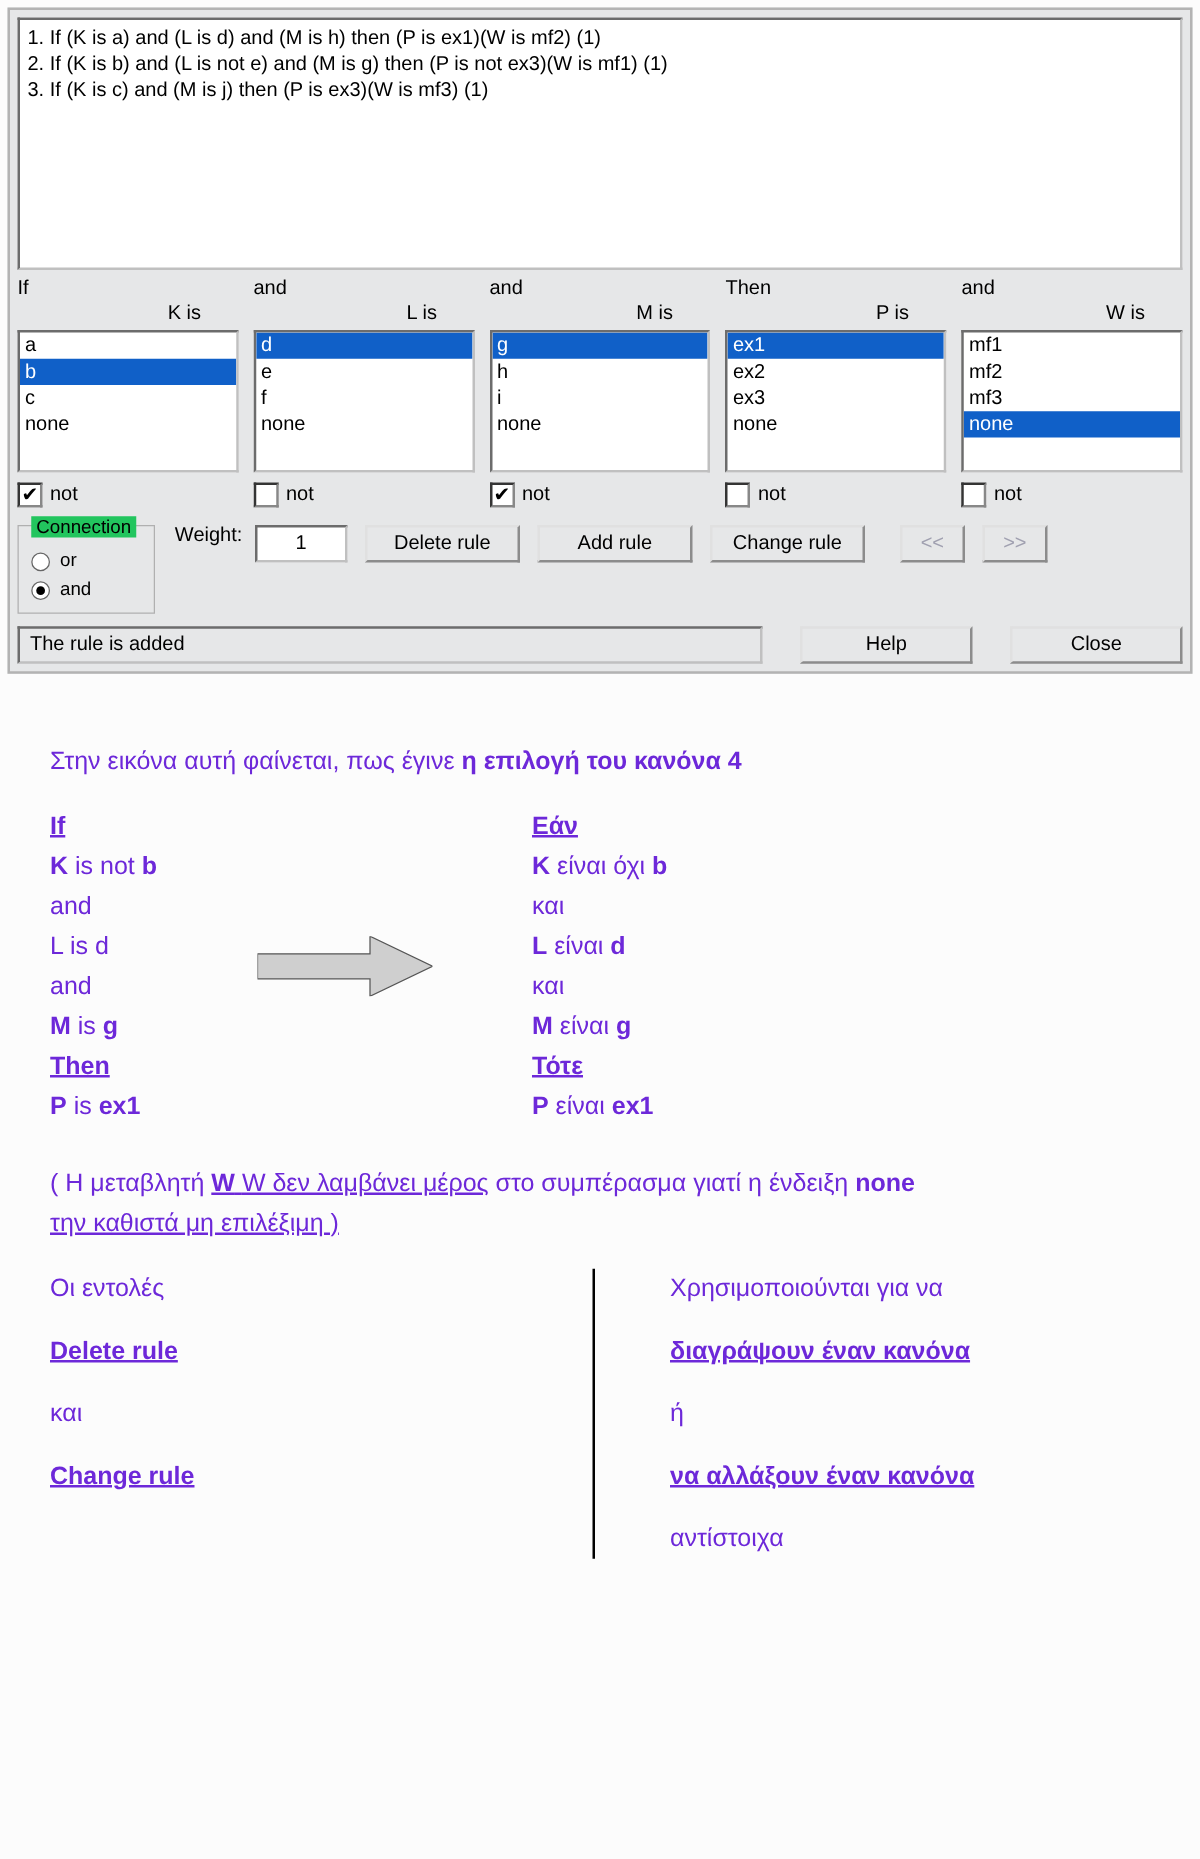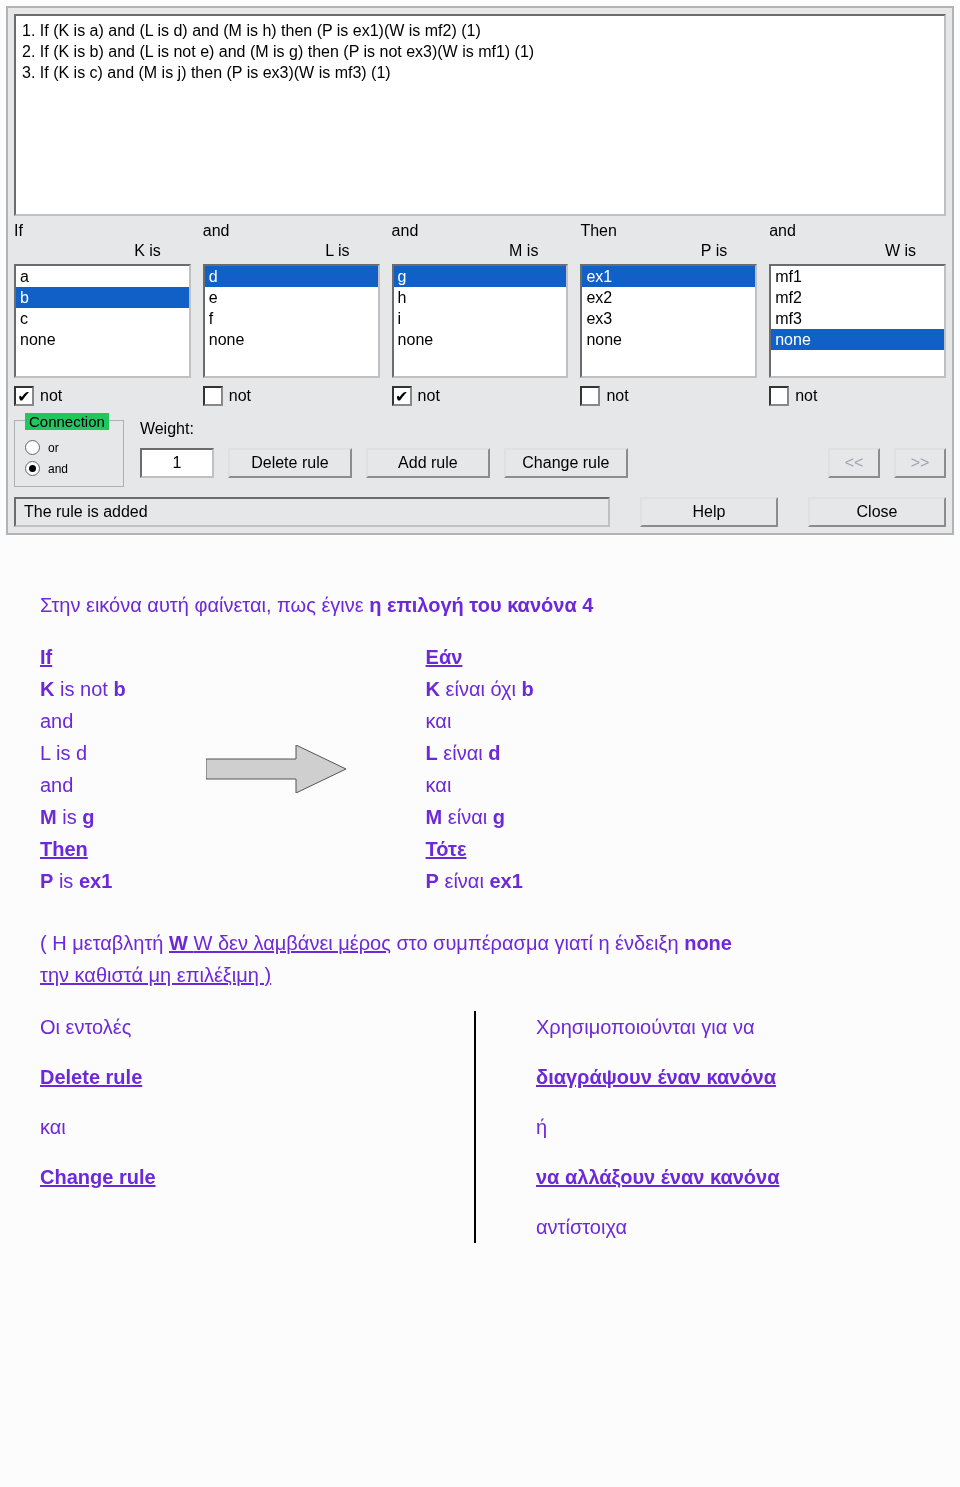--- a/index.html
+++ b/index.html
@@ -12,21 +12,21 @@
 .col .lab1{font-size:16px;margin-bottom:2px}
 .col .lab2{font-size:16px;text-align:right;padding-right:30px;margin-bottom:4px}
 .listbox{background:#fff;border:2px inset #c0c0c0;height:110px;overflow-y:scroll;font-size:16px;line-height:21px}
 .listbox .item{padding:0 4px}
 .listbox .item.sel{background:#1060c8;color:#fff}
 .chkrow{margin-top:8px;display:flex;align-items:center;gap:6px;font-size:16px}
 .chk{width:16px;height:16px;border:2px inset #888;background:#fff;display:flex;align-items:center;justify-content:center}
 .lower{display:flex;margin-top:14px;gap:16px;align-items:flex-start}
 .connbox{border:1px solid #b0b0b0;padding:10px 14px 10px 10px}
 .connbox .title{position:relative;top:-18px;background:#22c55e;padding:0 4px;font-size:15px}
-.radio{display:flex;align-items:center;gap:8px;font-size:12px;margin-top:-8px}
+.radio{display:flex;align-items:flex-end;gap:8px;font-size:15px;margin-top:-8px}
 .rad{width:13px;height:13px;border:1px solid #666;border-radius:50%;background:#fff;display:flex;align-items:center;justify-content:center}
 .rad.sel::after{content:"";width:7px;height:7px;background:#000;border-radius:50%}
 .wlabel{font-size:16px}
 .winput{width:70px;height:26px;border:2px inset #c0c0c0;background:#fff;text-align:center;font-size:16px;display:flex;align-items:center;justify-content:center}
 .btn{border:2px outset #e0e0e0;background:#e6e7e8;padding:4px 12px;font-size:16px;min-width:96px;text-align:center}
 .btn.sm{min-width:36px;padding:4px 6px;color:#a0a0b0}
 .status{display:flex;align-items:flex-end;margin-top:10px;gap:30px}
 .statusbox{flex:1;border:2px inset #c0c0c0;background:#e6e7e8;padding:4px 8px;font-size:16px}
 
 .doc{padding:28px 40px;font-size:20px;line-height:1.6;color:#6d28d9}
@@ -127,21 +127,21 @@
       <div class="radio">
           <span class="rad"></span>
           <span>or</span>
         </div>
       <div class="radio" style="margin-top:6px">
           <span class="rad sel"></span>
           <span>and</span>
         </div>
     </div>
 
-    <div style="flex:1;display:flex;flex-direction:column;gap:10px">
+    <div style="flex:1;display:flex;flex-direction:row;gap:10px">
       <div class="wlabel">Weight:</div>
       <div style="display:flex;gap:14px;align-items:center">
         <div class="winput">1</div>
         <div class="btn">Delete rule</div>
         <div class="btn">Add rule</div>
         <div class="btn">Change rule</div>
         <div style="flex:1"></div>
         <div class="btn sm">&lt;&lt;</div>
         <div class="btn sm">&gt;&gt;</div>
       </div>

